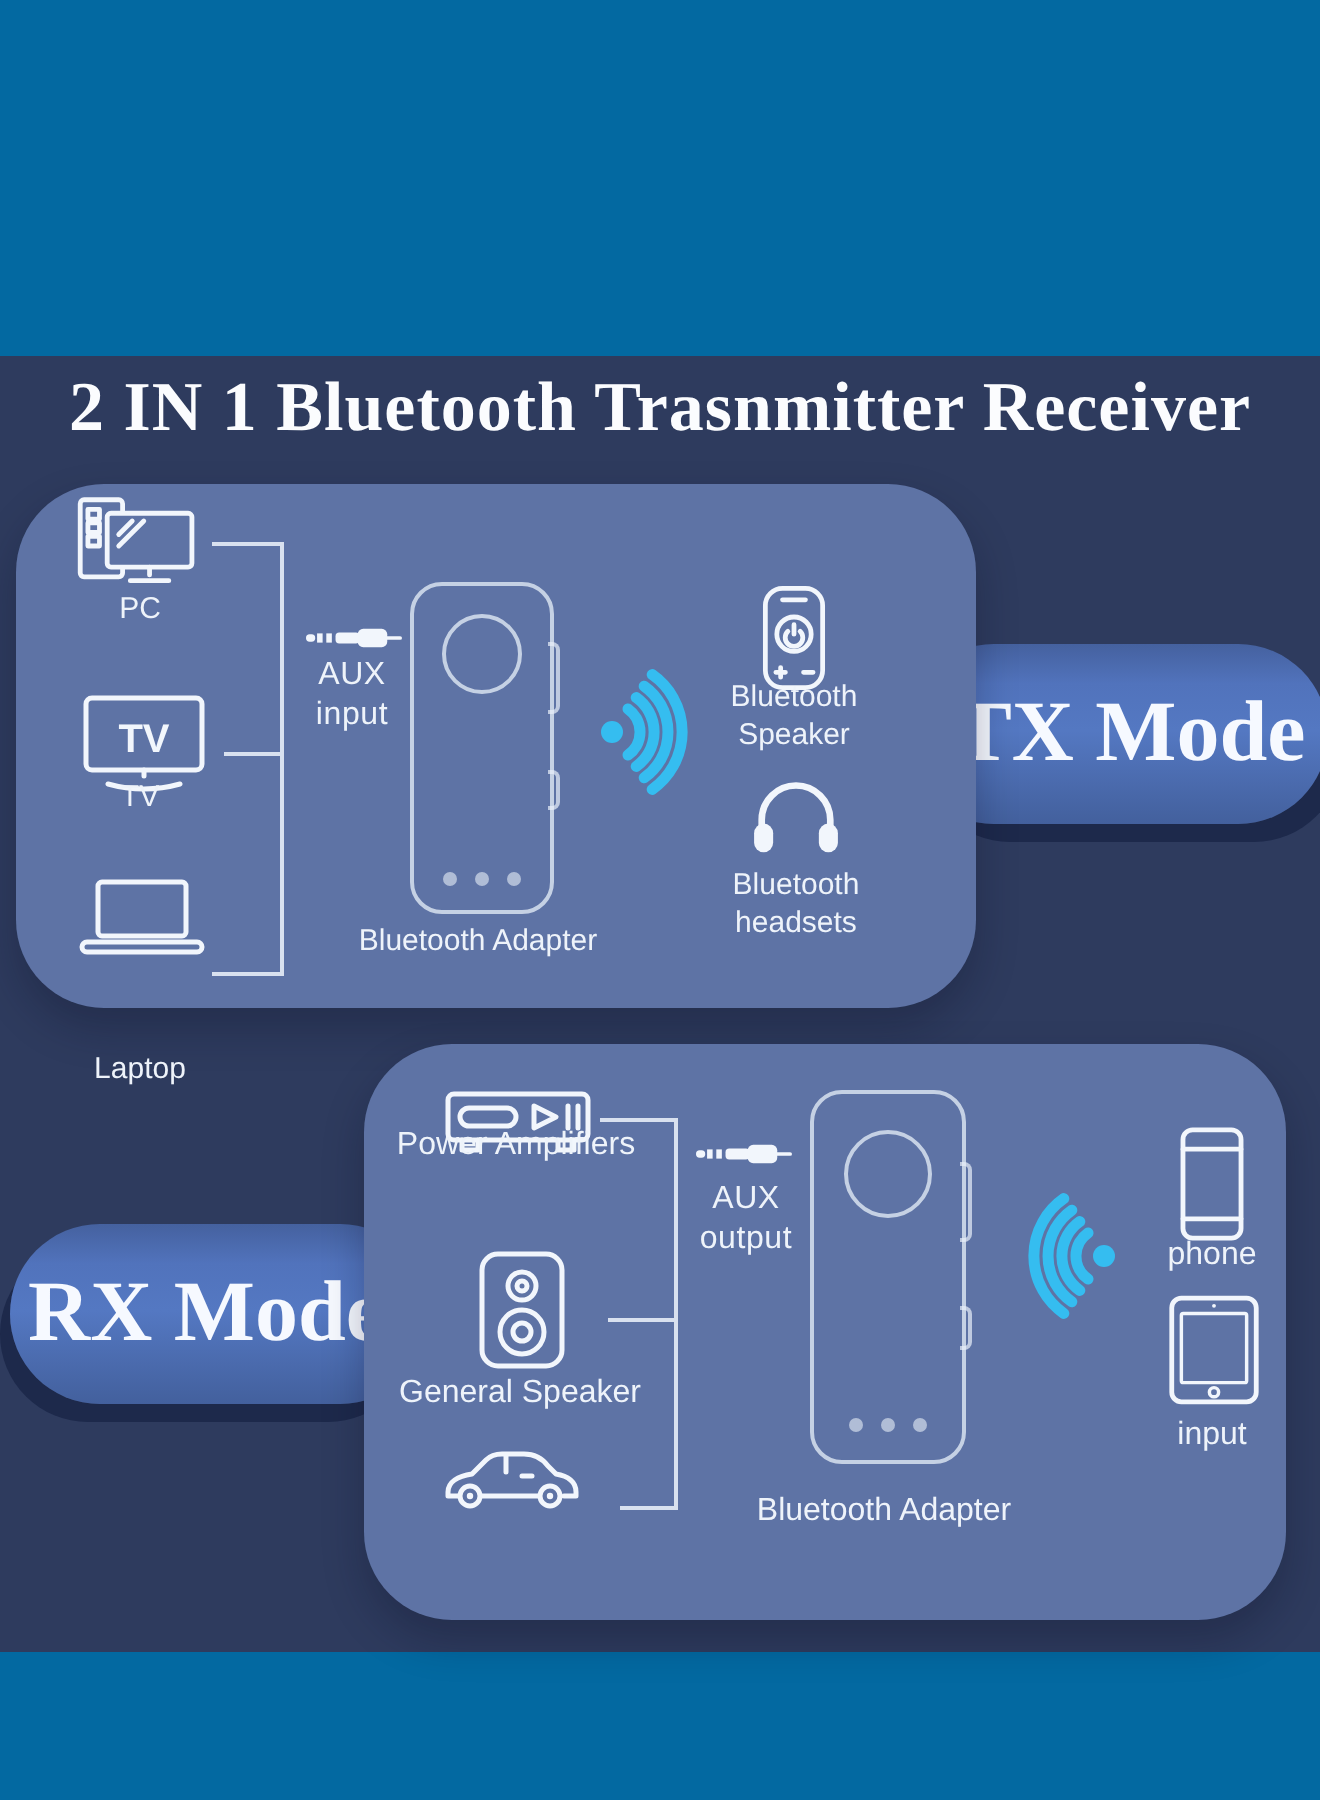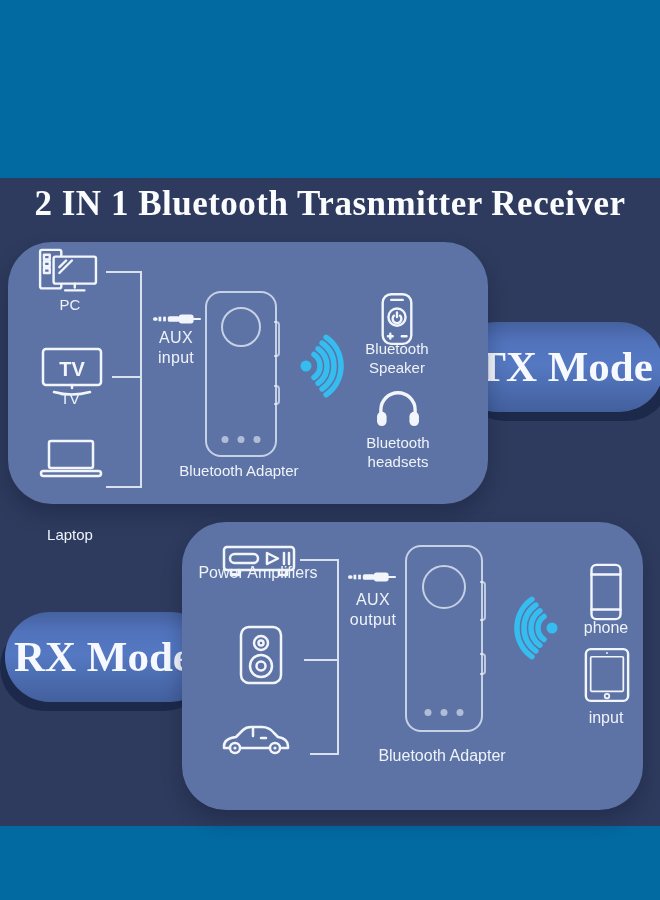--- a/index.html
+++ b/index.html
@@ -173,20 +173,21 @@
 
     <div class="icon" style="left:56px;top:102px;width:46px;height:62px;">
       <svg viewBox="0 0 46 62" fill="none" stroke="#f2f6fc" stroke-width="2.5" stroke-linecap="round" stroke-linejoin="round">
         <rect x="3" y="3" width="40" height="56" rx="8"></rect>
         <circle cx="23" cy="19" r="7"></circle>
         <circle cx="23" cy="19" r="2.5"></circle>
         <circle cx="23" cy="42" r="11"></circle>
         <circle cx="23" cy="42" r="4.5"></circle>
       </svg>
     </div>
+    <div class="label label-md" style="left:-2px;top:165px;width:160px;">General Speaker</div>
 
     <div class="icon" style="left:37px;top:198px;width:72px;height:38px;">
       <svg viewBox="0 0 72 38" fill="none" stroke="#f2f6fc" stroke-width="2.5" stroke-linecap="round" stroke-linejoin="round">
         <path d="M10 28 h-5 v-2 c0-5 5-8 12-9 l7-7 c2-2 5-3 8-3 h11 c5 0 9 2 12 6 l4 4 c6 1 10 4 10 9 v2 h-6"></path>
         <path d="M22 28 h28"></path>
         <path d="M34 8 v8 M42 18 h5"></path>
         <circle cx="16" cy="28" r="5"></circle>
         <circle cx="16" cy="28" r="1.6" fill="#f2f6fc" stroke="none"></circle>
         <circle cx="56" cy="28" r="5"></circle>
         <circle cx="56" cy="28" r="1.6" fill="#f2f6fc" stroke="none"></circle>

